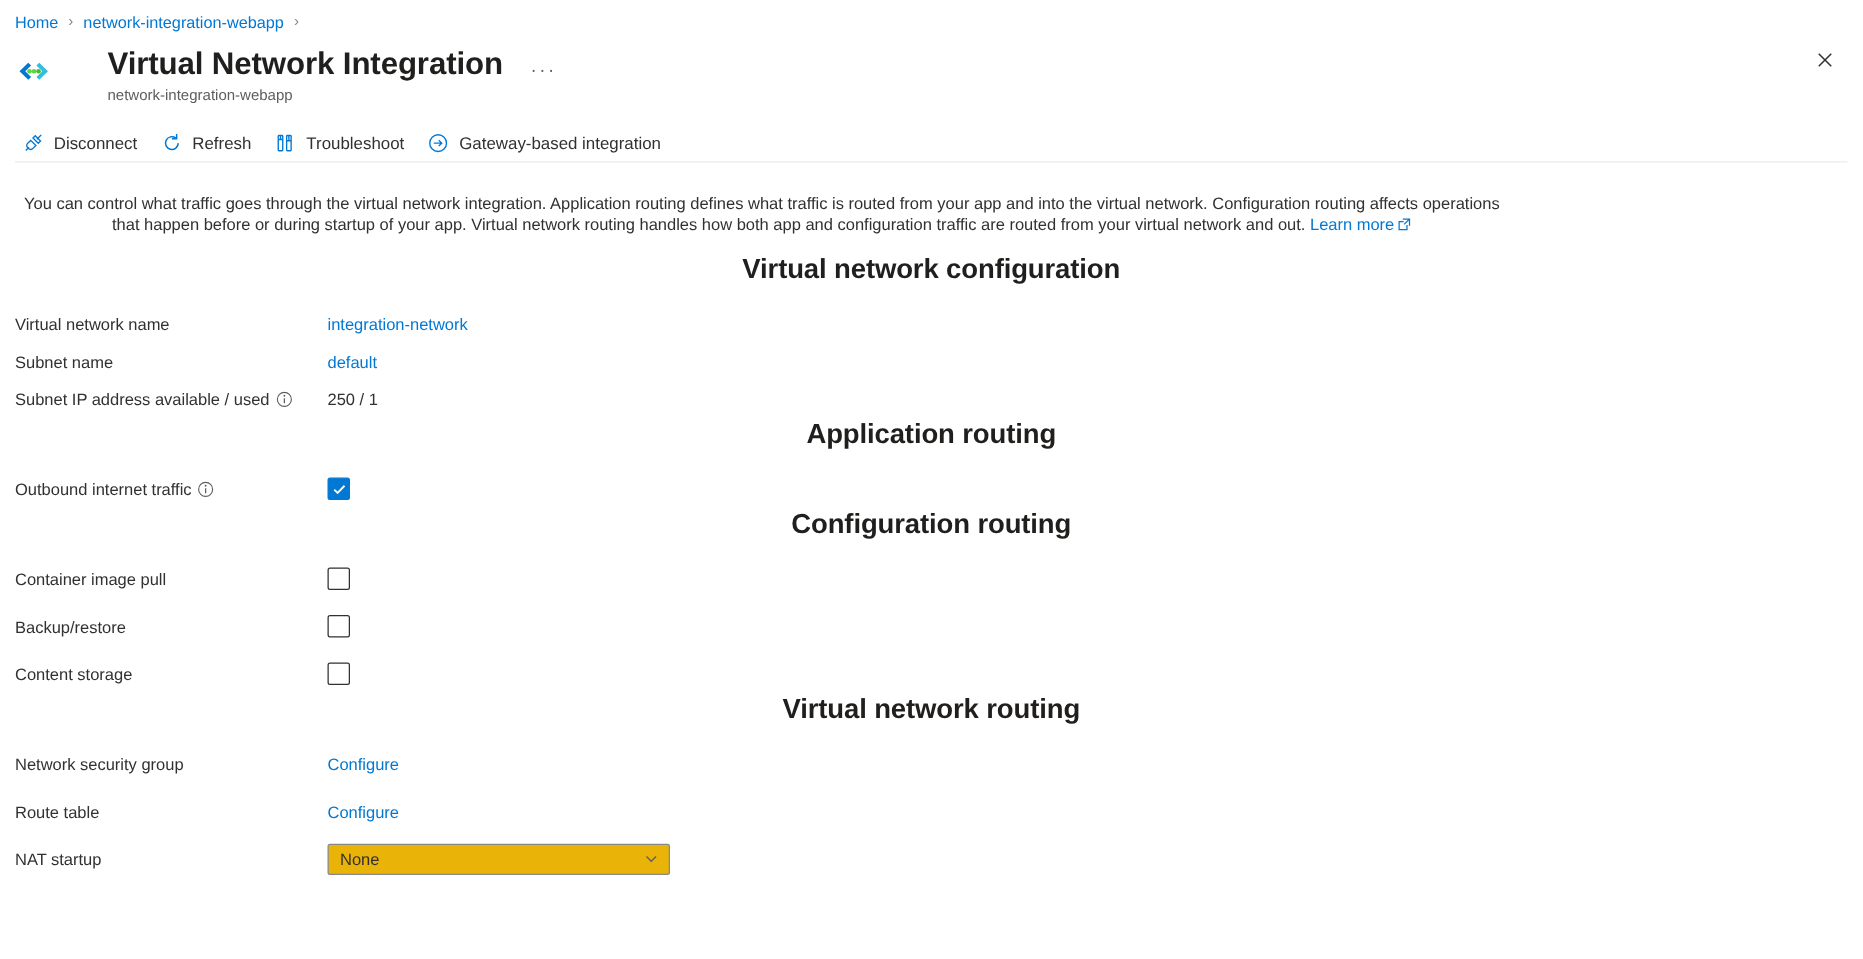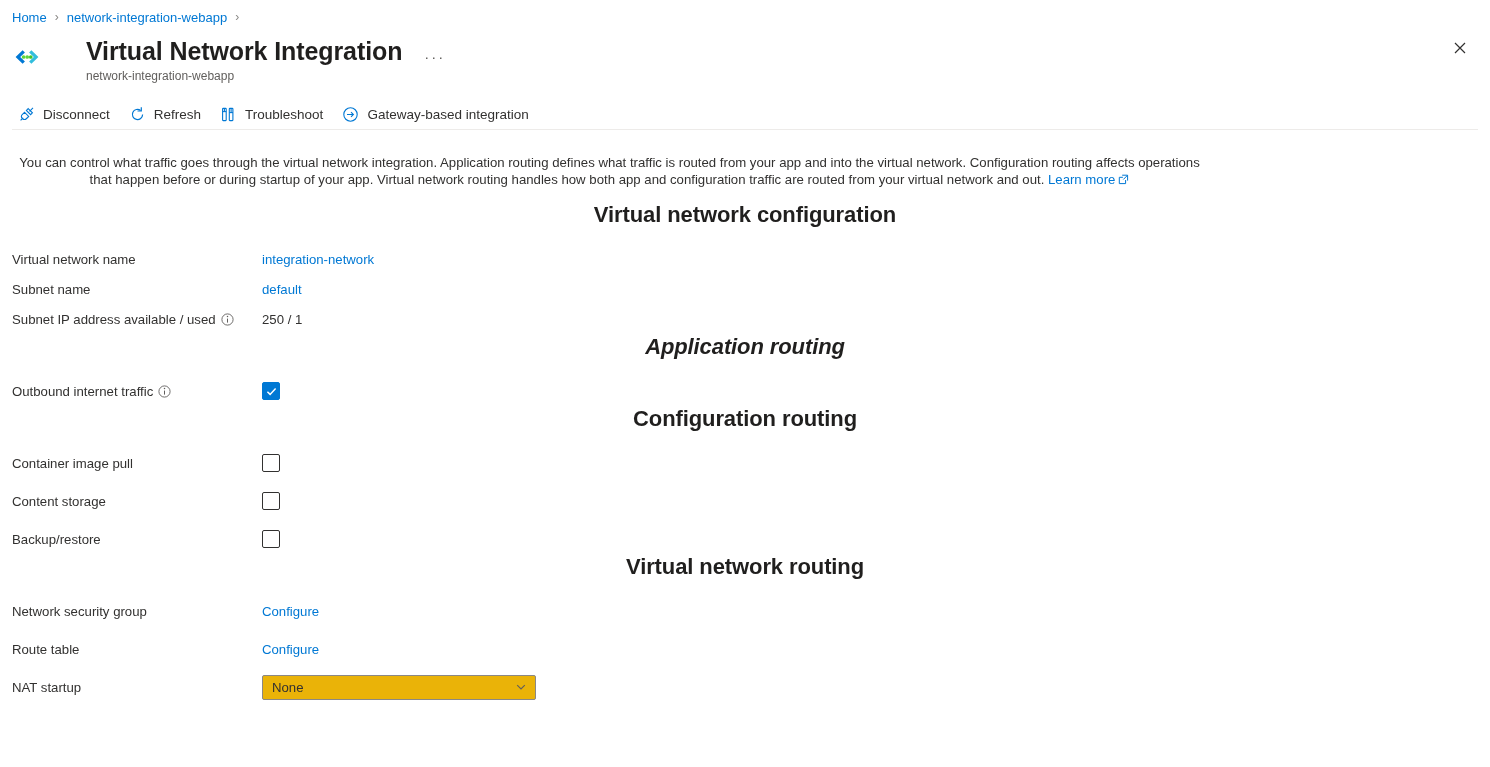--- a/index.html
+++ b/index.html
@@ -149,21 +149,21 @@
   }
 
   h2.section {
     font-size: 22px;
     font-weight: 600;
     color: #201f1e;
     margin: 0;
     letter-spacing: -0.1px;
   }
   .sec-vnet-cfg { margin-top: 30px; }
-  .sec-app-routing { margin-top: 36px; font-style: italic; }
+  .sec-app-routing { margin-top: 36px; }
   .sec-cfg-routing { margin-top: 46px; }
   .sec-vnet-routing { margin-top: 38px; }
 
   .rows { margin-top: 16px; }
   .row {
     display: flex;
     align-items: center;
     min-height: 30px;
   }
   .row-label {
@@ -377,28 +377,28 @@
   <div class="rows rows-cfg">
 
     <div class="row">
       <span class="row-label">Container image pull</span>
       <span class="row-value">
         <span class="cb"></span>
       </span>
     </div>
 
     <div class="row r-gap">
-      <span class="row-label">Content storage</span>
+      <span class="row-label">Backup/restore</span>
       <span class="row-value">
         <span class="cb"></span>
       </span>
     </div>
 
     <div class="row r-gap">
-      <span class="row-label">Backup/restore</span>
+      <span class="row-label">Content storage</span>
       <span class="row-value">
         <span class="cb"></span>
       </span>
     </div>
   </div>
 
   <h2 class="section sec-vnet-routing">Virtual network routing</h2>
   <div class="rows">
 
     <div class="row">

